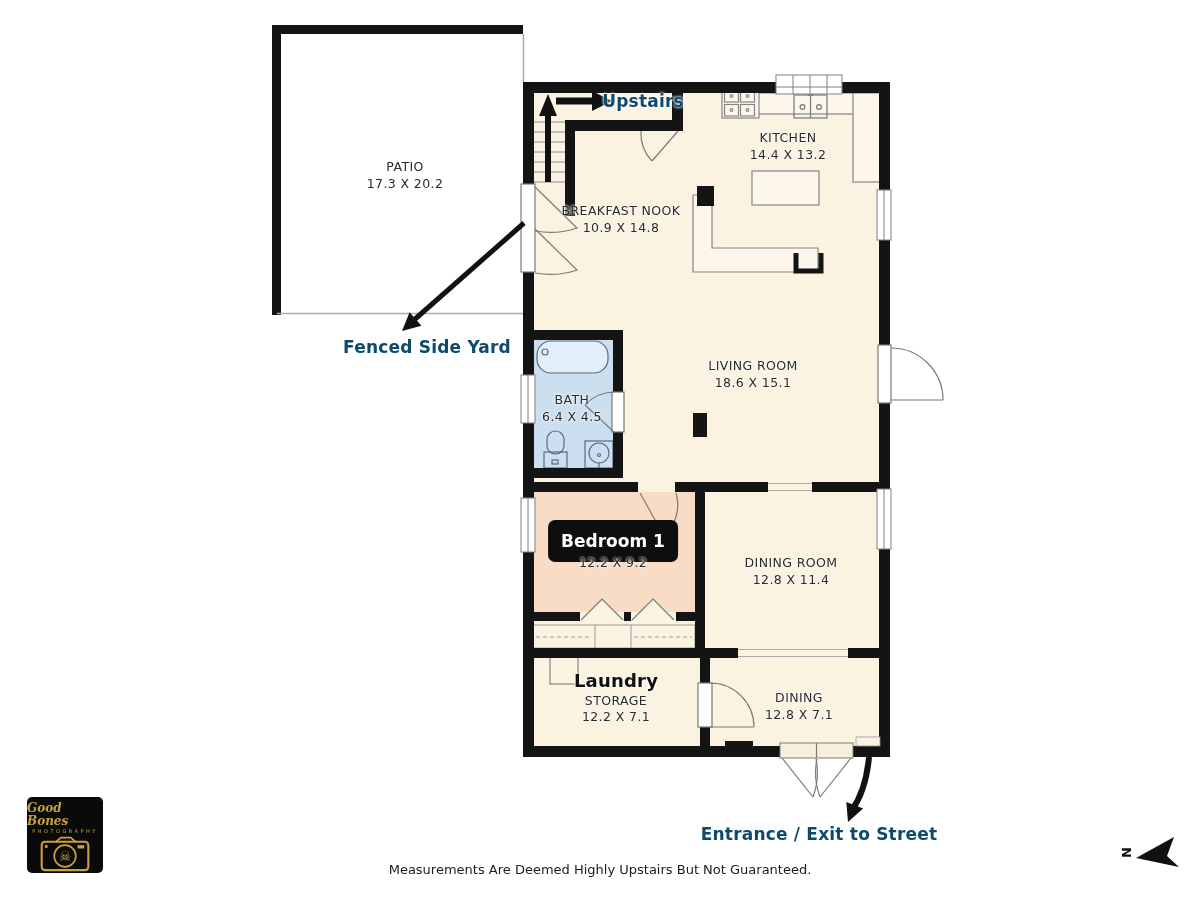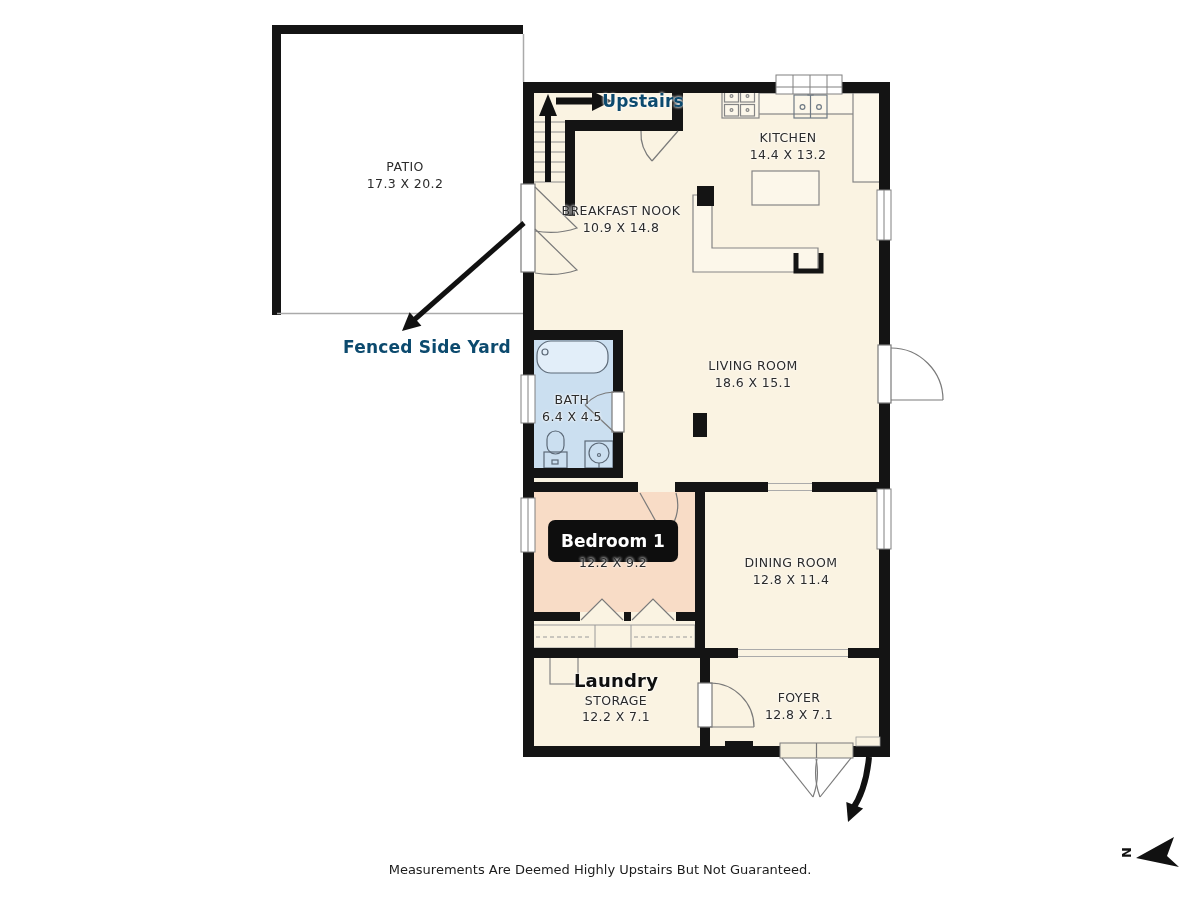--- a/index.html
+++ b/index.html
@@ -292,21 +292,34 @@
     <div>12.8 X 11.4</div>
   </div>
 
   <div class="lbl" style="left:616px; top:697px;">
     <div class="laundry-name">Laundry</div>
     <div>STORAGE</div>
     <div>12.2 X 7.1</div>
   </div>
 
   <div class="lbl" style="left:799px; top:706px;">
-    <div>FOYER</div>
+    <div>DINING</div>
     <div>12.8 X 7.1</div>
   </div>
 
+  <div class="bold-lbl" style="left:819px; top:834px;">Entrance / Exit to Street</div>
 
   <div class="disclaimer">Measurements Are Deemed Highly Upstairs But Not Guaranteed.</div>
 
+  <div class="logo">
+    <div class="logo-script">Good Bones</div>
+    <div class="logo-sub">PHOTOGRAPHY</div>
+    <svg width="62" height="44" viewBox="0 0 62 44" style="position:static; margin-top:2px;">
+      <path d="M20,7 L26,2 L38,2 L44,7" fill="none" stroke="#C9A23B" stroke-width="2"></path>
+      <rect x="3" y="7" width="56" height="34" rx="4" fill="none" stroke="#C9A23B" stroke-width="2.5"></rect>
+      <rect x="46" y="11" width="8" height="4" fill="#C9A23B"></rect>
+      <circle cx="8.5" cy="12.5" r="1.8" fill="#C9A23B"></circle>
+      <circle cx="31" cy="24" r="13" fill="none" stroke="#C9A23B" stroke-width="2"></circle>
+      <text x="31" y="30" text-anchor="middle" font-size="17" fill="#C9A23B">☠</text>
+    </svg>
+  </div>
 
 </div>
 
 </body></html>

